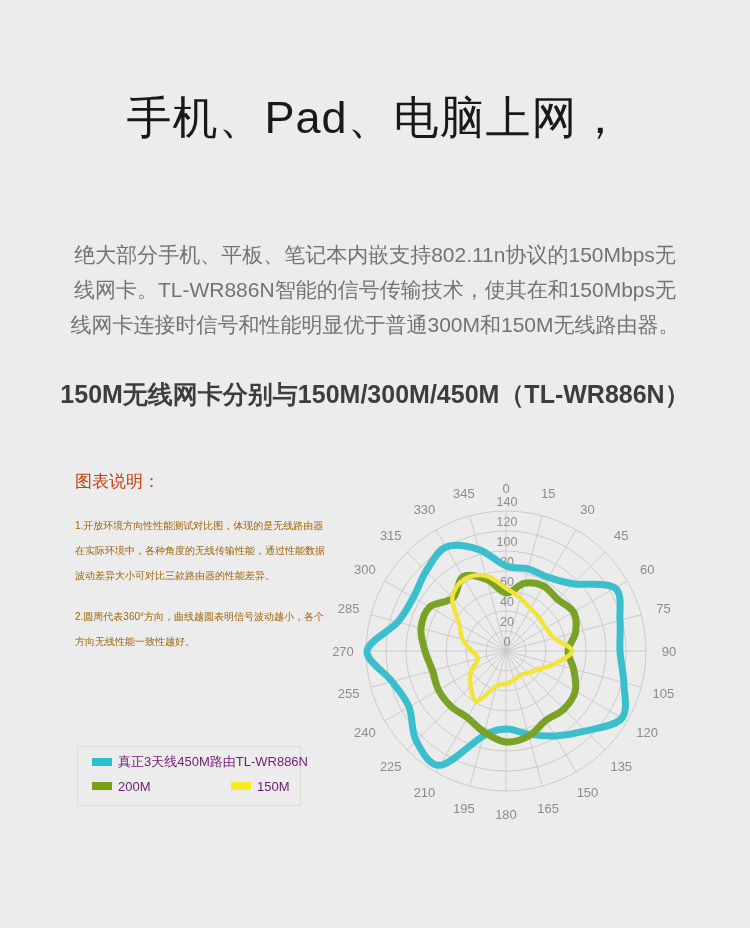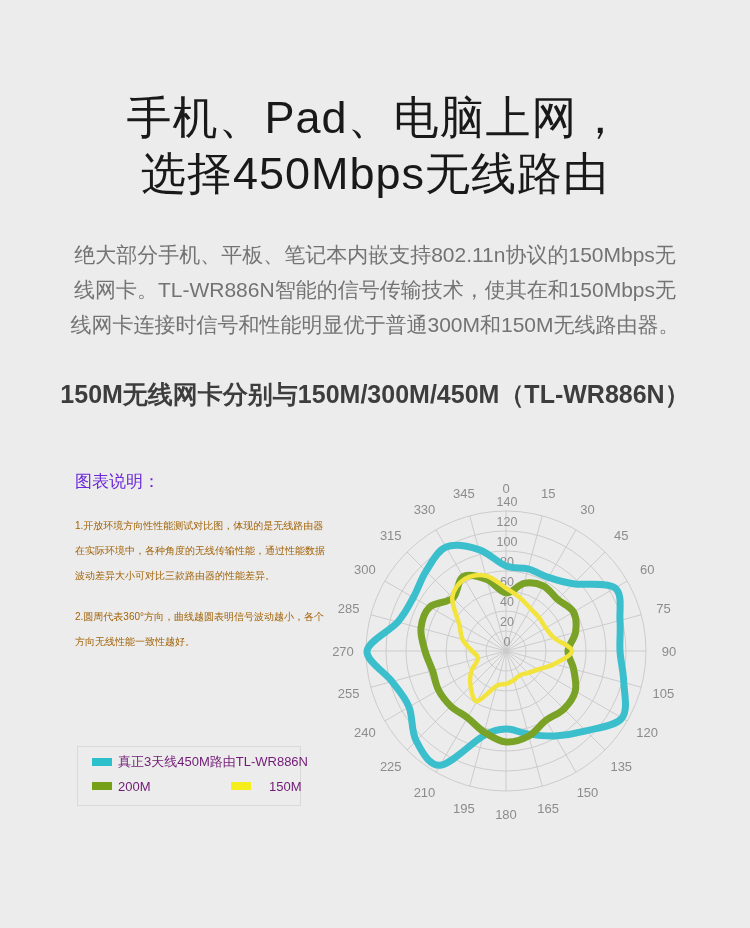--- a/index.html
+++ b/index.html
@@ -23,45 +23,44 @@
   }
   .subtitle{
     position:absolute;top:355px;left:40px;width:670px;
     text-align:center;color:#3d3d3d;font-weight:700;
     font-size:25px;line-height:29px;
   }
 
   .notes{
     position:absolute;left:75px;top:470px;width:252px;color:#595959;
   }
-  .notes-heading{font-size:17px;color:#6d28d9;margin:0 0 20px 0;font-weight:400;}
+  .notes-heading{font-size:17px;color:#c2410c;margin:0 0 20px 0;font-weight:400;}
   .notes p{margin:16px 0 16px 0;font-size:10px;line-height:25px;color:#a16207;}
 
   .legend-box{
     position:absolute;left:77px;top:746px;width:224px;height:60px;
     border:1px solid #d9d9d9;box-sizing:border-box;
   }
   .legend-row{position:absolute;left:14px;height:12px;display:flex;align-items:center;}
   .legend-row.r1{top:9px;}
   .legend-row.r2a{top:33px;}
-  .legend-row.r2b{top:33px;left:153px;gap:12px;}
+  .legend-row.r2b{top:33px;left:153px;}
   .legend-swatch{display:inline-block;width:20px;height:8px;margin-right:6px;flex:none;}
   .legend-label{font-size:13px;color:#701a75;white-space:nowrap;}
 
   .chart-wrap{position:absolute;left:286px;top:451px;width:440px;height:400px;}
   svg text{font-family:"Liberation Sans","DejaVu Sans",sans-serif;}
 </style>
 </head>
 <body>
 
 <div class="page">
 
   <h1 class="main-title">
     <span>手机、Pad、电脑上网，</span><br>
-    <span>选择450Mbps无线路由</span>
   </h1>
 
   <p class="intro">绝大部分手机、平板、笔记本内嵌支持802.11n协议的150Mbps无线网卡。TL-WR886N智能的信号传输技术，使其在和150Mbps无线网卡连接时信号和性能明显优于普通300M和150M无线路由器。</p>
 
   <p class="subtitle">
     <span>150M无线网卡分别与150M/300M/450M（TL-WR886N）</span><br>
   </p>
 
   <div class="notes">
     <h2 class="notes-heading">图表说明：</h2>

